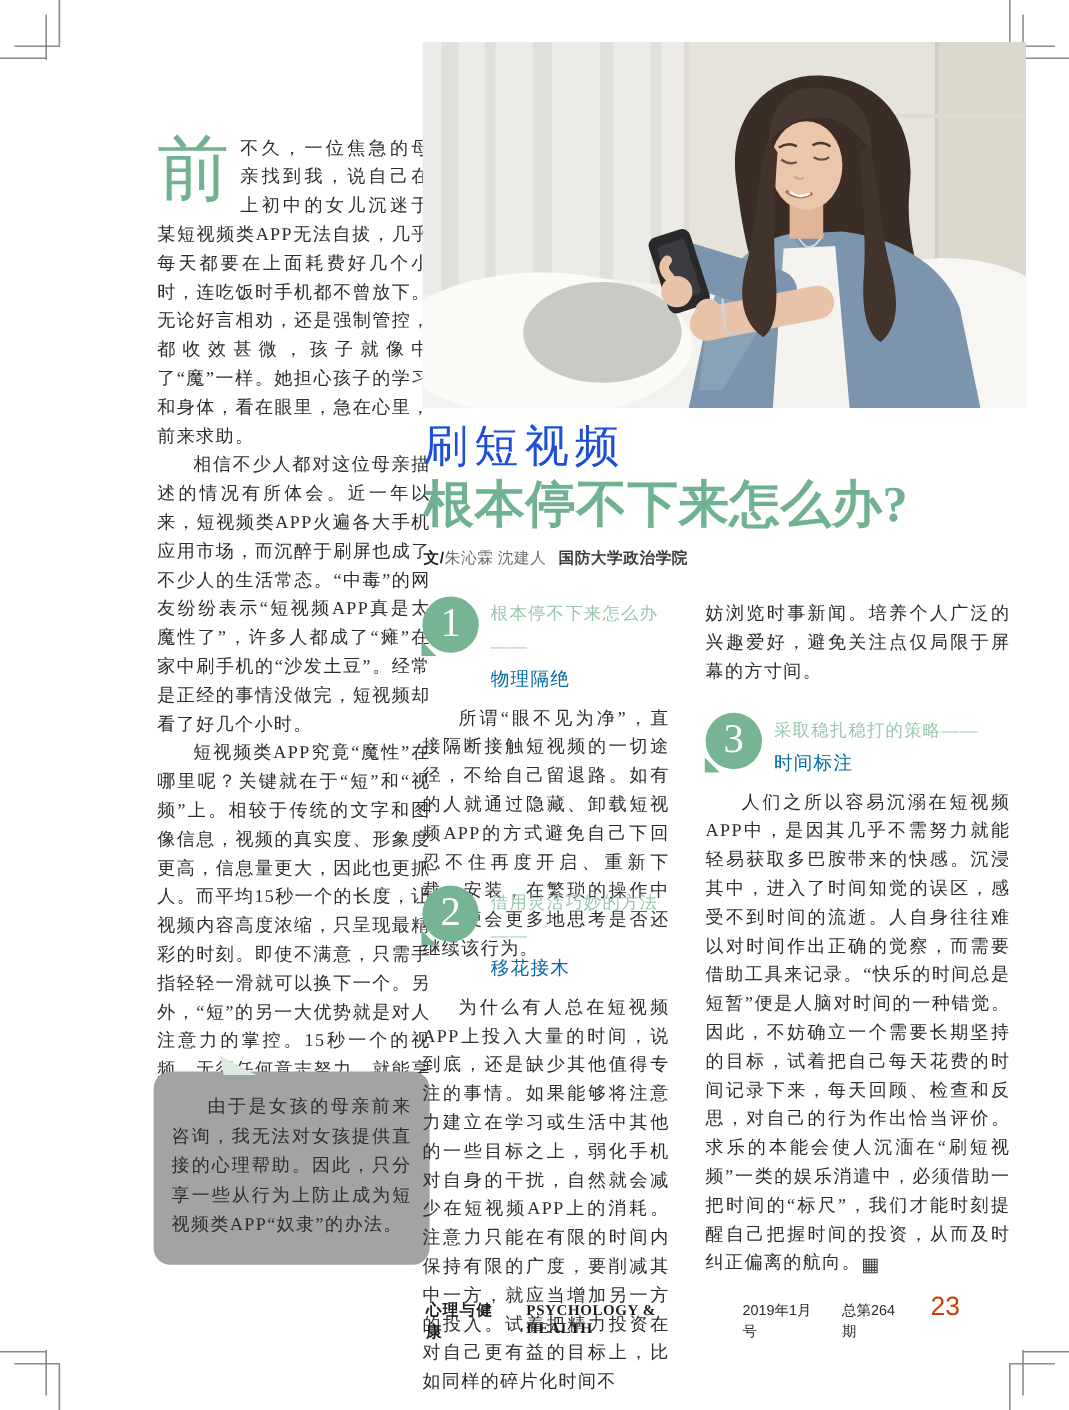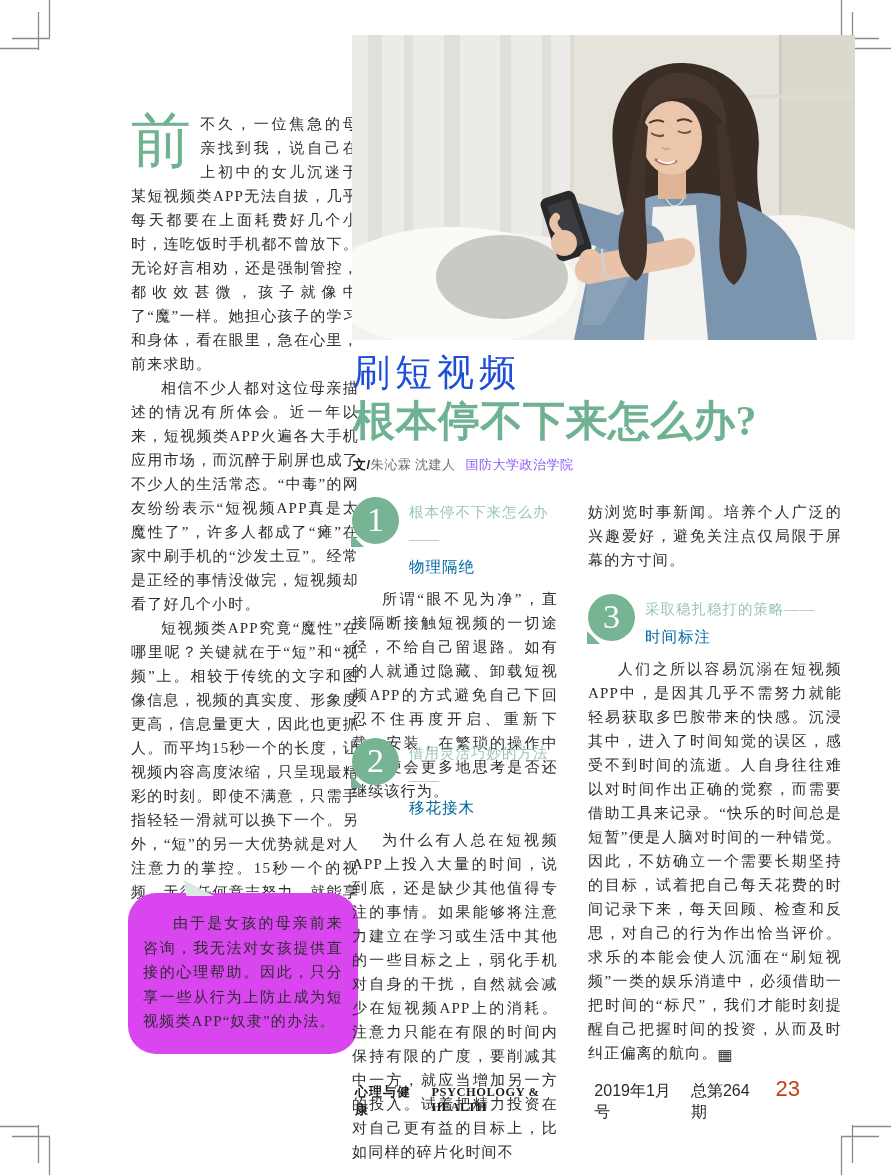--- a/index.html
+++ b/index.html
@@ -16,38 +16,38 @@
     margin:0; color:#2d2d2f;
   }
   .indent { text-indent:2em; }
   .dropcap {
     float:left; font-size:60px; line-height:50px; color:#6fb291;
     padding:4px 8px 0 0; font-weight:400;
   }
   
   .aside-bubble {
     position:absolute; left:128px; top:893px; width:200px;
-    background:#d946ef; border-radius:28px; padding:18px 15px 20px 15px;
+    background:#a3a3a3; border-radius:14px; padding:18px 15px 20px 15px;
   }
   .aside-bubble:before {
     content:""; position:absolute; top:-13px; left:56px; width:30px; height:16px;
     background:#dce9e0; clip-path:polygon(0 0, 100% 100%, 8% 100%);
   }
   .aside-bubble p { font-size:15px; line-height:24.5px; }
   
   .photo { position:absolute; left:352px; top:35px; width:503px; height:305px; overflow:hidden; }
   .photo svg { display:block; }
   
   .title-block { position:absolute; left:353px; top:350px; width:460px; }
   .title-l1 { font-size:37px; letter-spacing:5px; color:#1d4ed8; line-height:46px; font-weight:400; }
   .title-l2 { font-size:42px; letter-spacing:0.5px; color:#6fb291; line-height:50px; font-weight:900; }
   .byline { position:absolute; left:353px; top:456px; font-size:13px; letter-spacing:0.5px; }
   .byline .prefix { font-family:"Liberation Sans","DejaVu Sans",sans-serif; font-weight:bold; color:#1e1e1e; }
   .byline .authors { color:#6b6b6b; margin-right:10px; }
-  .byline .affil { font-family:"Liberation Sans","DejaVu Sans",sans-serif; font-weight:normal; color:#8b5cf6;text-align:right; }
+  .byline .affil { font-family:"Liberation Sans","DejaVu Sans",sans-serif; font-weight:bold; color:#404040;text-align:right; }
   
   .section { position:absolute; }
   .sec-head { position:relative; min-height:56px; }
   .num-bubble {
     position:absolute; left:0; top:0; width:47px; height:47px; border-radius:50%;
     background:#76b493; color:#ffffff; font-size:34px; line-height:46px; text-align:center;
     font-family:"Liberation Serif","DejaVu Serif",serif;
   }
   .num-bubble:after {
     content:""; position:absolute; left:-1px; bottom:-3px; width:13px; height:13px;
@@ -66,21 +66,21 @@
   .continuation { position:absolute; left:588px; top:500px; width:254px; }
   .end-seal { font-size:16px; color:#3f3f41; line-height:1; vertical-align:-2px;
     font-family:"DejaVu Sans","Liberation Sans",sans-serif; letter-spacing:0; }
   
   .footer {
     position:absolute; left:355px; top:1076px; width:445px;
     display:flex; justify-content:flex-start; align-items:baseline; gap:14px;
   }
   .footer .cn { font-size:13px; font-weight:bold; color:#1c1c1c; letter-spacing:1px; }
   .footer .en { font-size:12.5px; font-weight:bold; color:#1c1c1c; letter-spacing:0.5px; }
-  .footer .meta { font-size:16px; color:#2a2a2a;
+  .footer .meta { font-size:12px; color:#2a2a2a;
     font-family:"Liberation Sans","DejaVu Sans",sans-serif; }
   .footer .pageno { font-size:22px; color:#c2410c;
     font-family:"Liberation Sans","DejaVu Sans",sans-serif; margin-left:4px; }
 </style>
 </head>
 <body>
 
 <div id="page">
 
   <svg id="cropmarks" width="891" height="1175" viewBox="0 0 891 1175">

